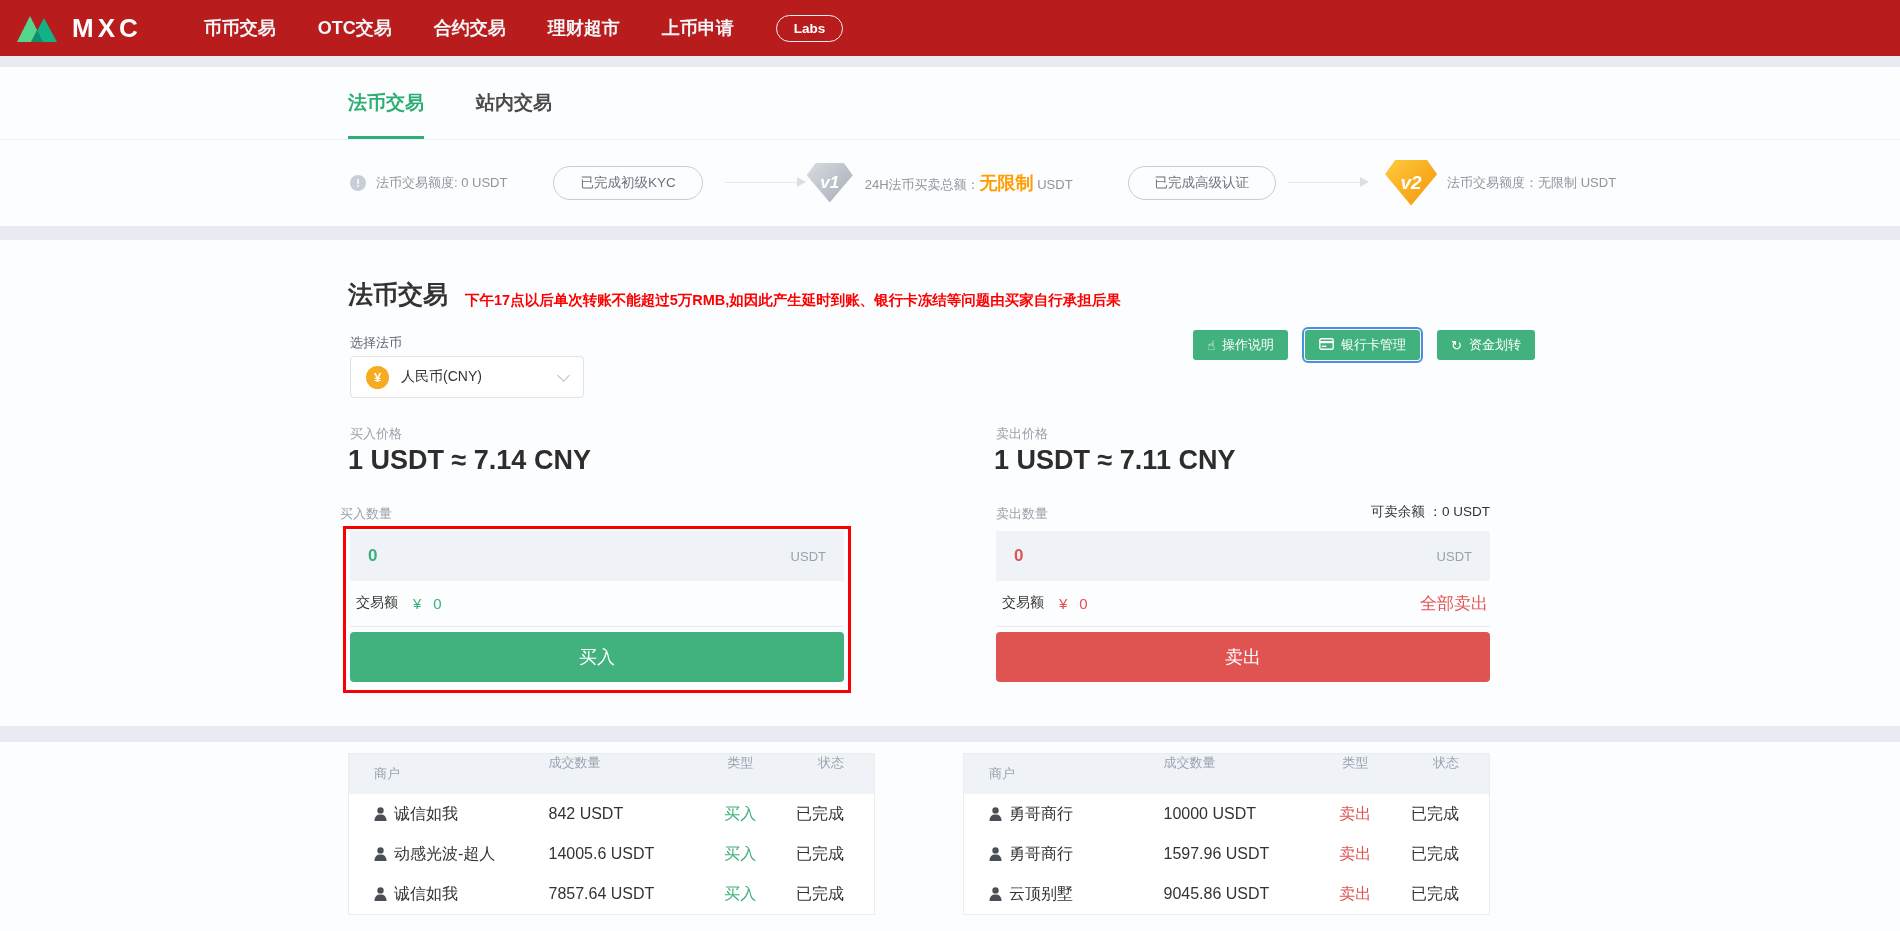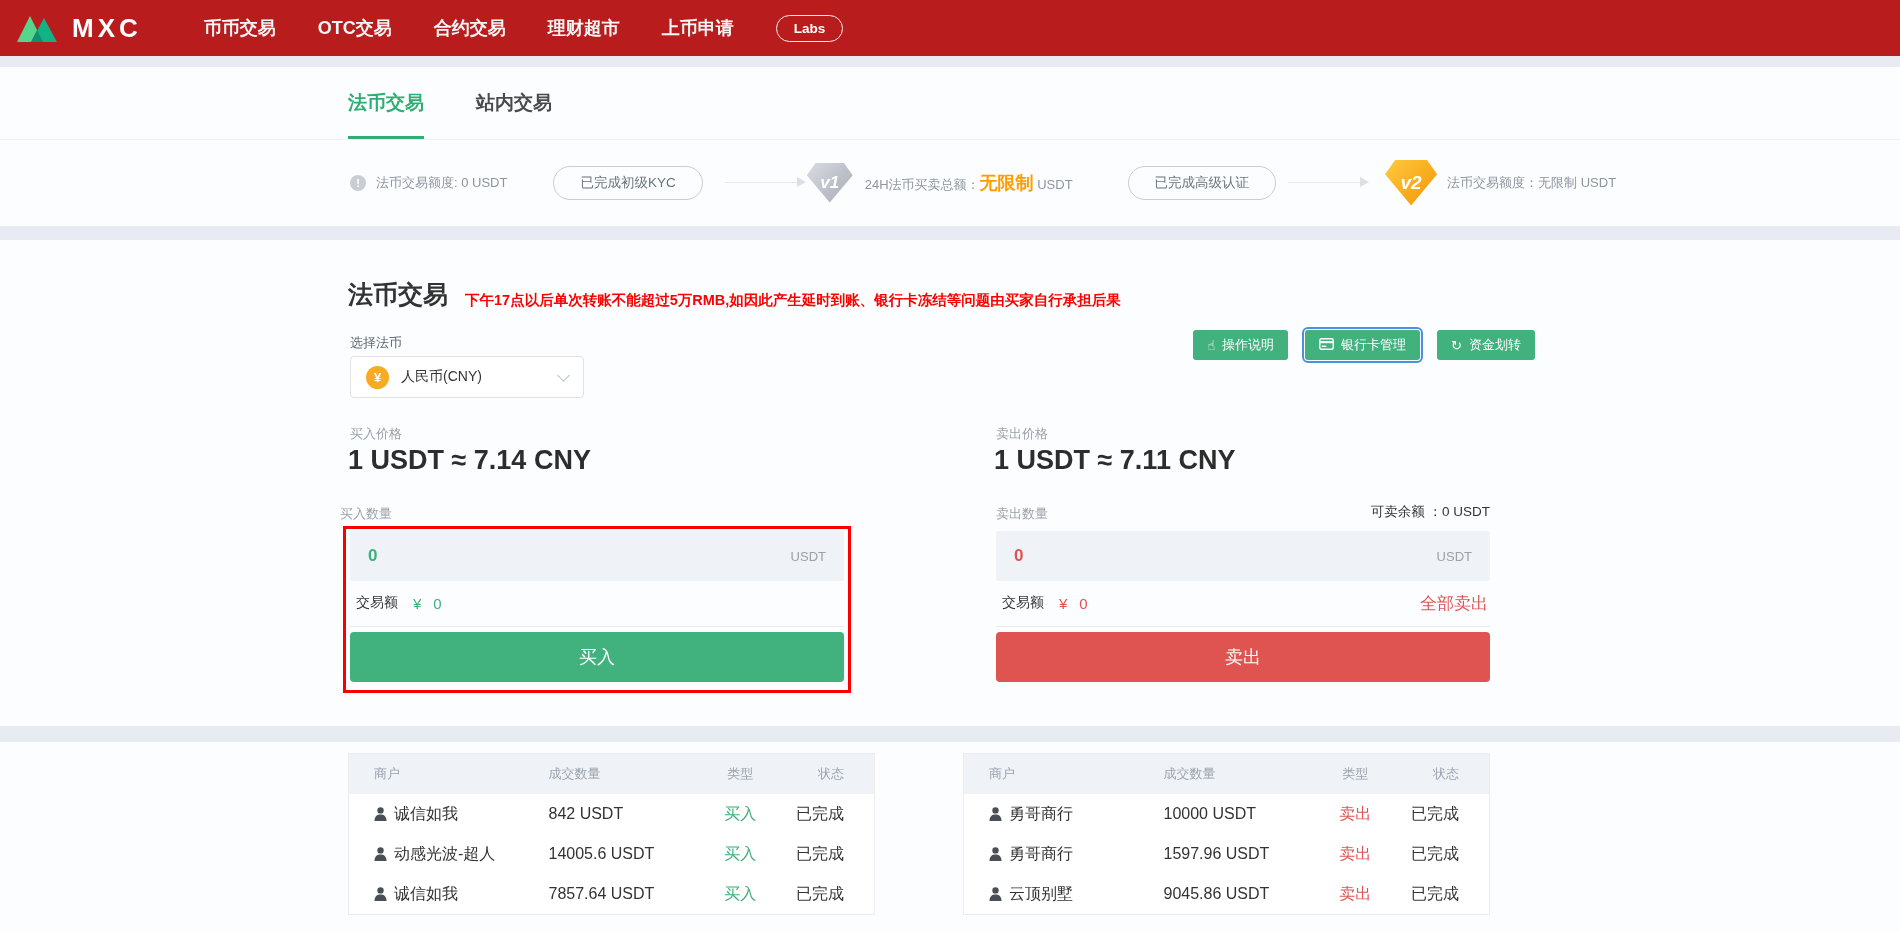--- a/index.html
+++ b/index.html
@@ -101,21 +101,21 @@
         font-size:18px; display:flex; align-items:center; justify-content:center; cursor:pointer;
         font-family:inherit; }
   .trade-btn.buy { background:#41b17e; }
   .trade-btn.sell { background:#df5451; }
   .red-annotation { left:343px; top:286px; width:508px; height:167px; border:3px solid #fb0000;
         pointer-events:none; z-index:6; }
 
   
   .trade-table { position:absolute; top:11px; width:527px; background:#fff; border:1px solid #ececec; }
   .tt-left { left:348px; } .tt-right { left:963px; }
-  .thead { height:40px; background:#eff2f7; display:flex; align-items:center;
+  .thead { height:40px; background:#eff2f7; display:flex; 
            color:#9aa3ae; font-size:13px; }
   .trow { height:40px; display:flex; align-items:center; font-size:16px; color:#333; cursor:default; }
   .c1 { width:38%; padding-left:25px; display:flex; align-items:center; }
   .c2 { width:29%; }
   .c3 { width:15%; text-align:center; }
   .c4 { flex:1; text-align:right; padding-right:30px; }
   .user-ico { margin-right:7px; display:flex; }
 </style>
 </head>
 <body>

